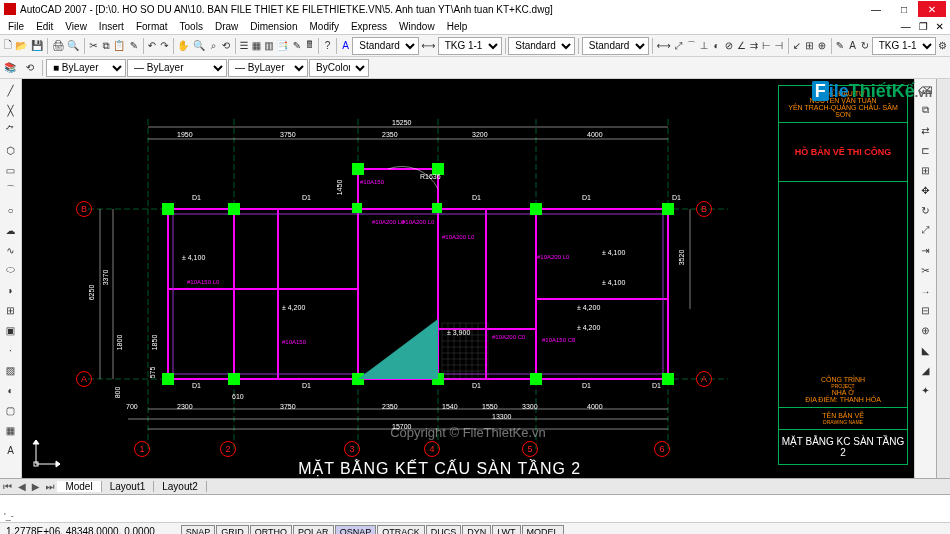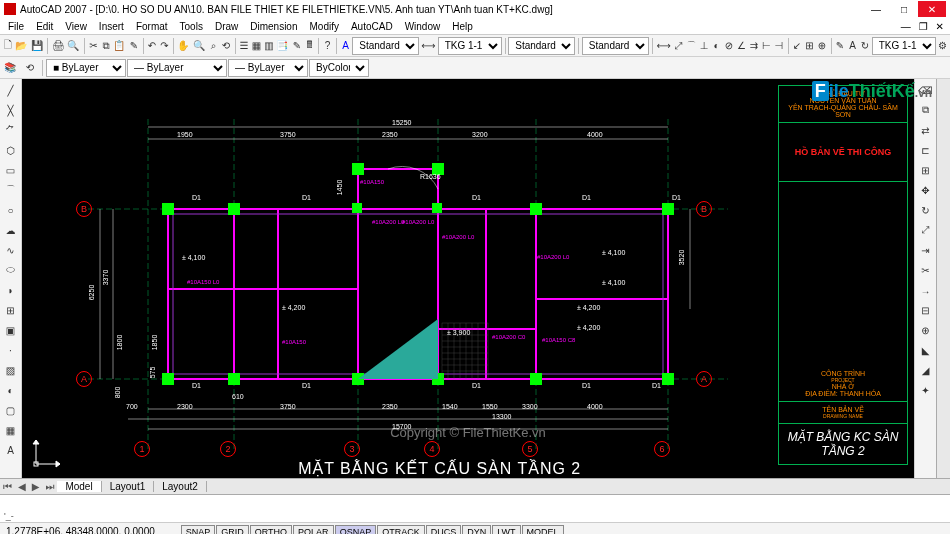--- a/index.html
+++ b/index.html
@@ -45,21 +45,21 @@
 
 
 .drawing { position: absolute; inset: 0; }
 .drawing svg { width: 100%; height: 100%; }
 
 
 .titleblock { position: absolute; right: 6px; top: 6px; width: 130px; height: 380px; border: 1px solid #00b050; font-size: 7px; color: #ff8c00; text-align: center; }
 .titleblock .sec { border-bottom: 1px solid #00b050; padding: 4px 2px; }
 .titleblock .hdr { color: #ff2020; font-weight: bold; font-size: 9px; padding: 24px 2px; }
 .titleblock .bot { position: absolute; bottom: 0; left: 0; right: 0; }
-.titleblock .dname { color: #fff; font-size: 12px; padding: 6px 0; font-style: italic; }
+.titleblock .dname { color: #fff; font-size: 10px; padding: 6px 0; }
 
 
 .dwg-title { position: absolute; bottom: 0px; left: 50%; transform: translateX(-60%); color: #fff; font-size: 16px; font-weight: 500; letter-spacing: 1px; }
 
 
 .copyright { position: absolute; bottom: 38px; left: 50%; transform: translateX(-50%); color: rgba(255,255,255,0.45); font-size: 13px; z-index: 60; pointer-events: none; }
 
 
 .dim { position: absolute; color: #fff; font-size: 7px; }
 .anno { position: absolute; color: #ff00ff; font-size: 6px; }
@@ -102,21 +102,21 @@
 <div class="menubar">
   <span class="item">File</span>
   <span class="item">Edit</span>
   <span class="item">View</span>
   <span class="item">Insert</span>
   <span class="item">Format</span>
   <span class="item">Tools</span>
   <span class="item">Draw</span>
   <span class="item">Dimension</span>
   <span class="item">Modify</span>
-  <span class="item">AutoCAD</span>
+  <span class="item">Express</span>
   <span class="item">Window</span>
   <span class="item">Help</span>
   <div class="doc-ctrl">
     <span>—</span>
     <span>❐</span>
     <span>✕</span>
   </div>
 </div>
 
 <div class="toolbar-row">

